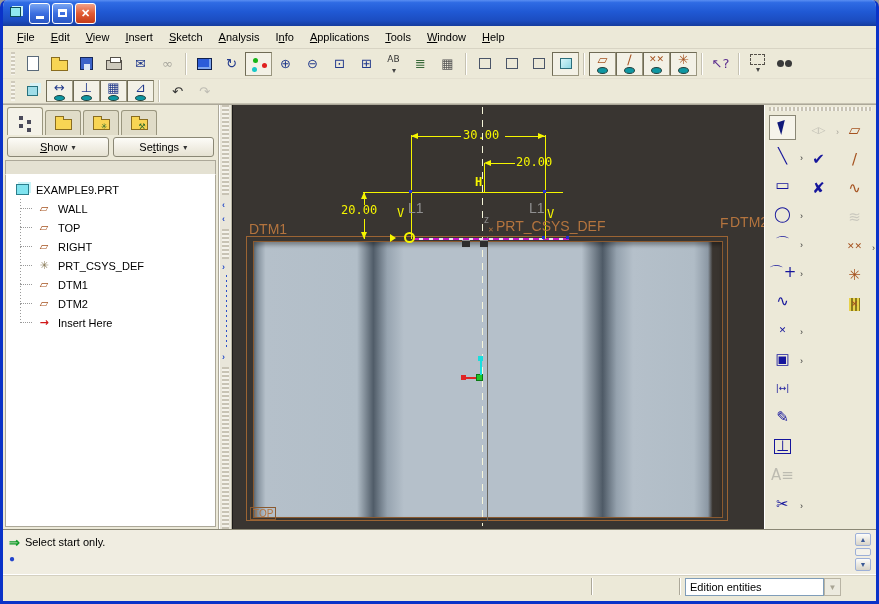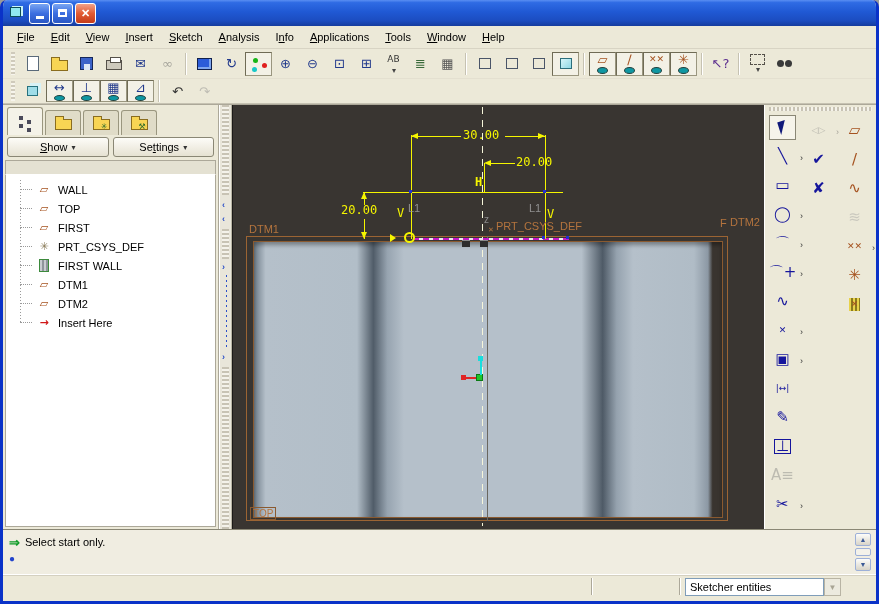--- a/index.html
+++ b/index.html
@@ -80,21 +80,21 @@
   .t-ic{width:16px;display:flex;justify-content:center;flex:none;font-family:"DejaVu Sans",sans-serif;}
   
   .splitter{width:13px;flex:none;background:#e9e6da;border-left:1px solid #fff;border-right:1px solid #b8b4a4;position:relative;}
   .split-tex{position:absolute;left:2px;width:7px;background:repeating-linear-gradient(180deg,#c8c3b4 0 2px,#f4f2ea 2px 4px);}
   .split-ch{position:absolute;left:2px;color:#2b50c8;font-size:9px;font-weight:bold;line-height:9px;}
   .split-dots{position:absolute;left:6px;width:1px;background:repeating-linear-gradient(180deg,#2b50c8 0 2px,transparent 2px 5px);}
   
   .canvas{flex:1;position:relative;overflow:hidden;background:#393531;border-left:1px solid #1c1a18;}
   .canvas .abs{position:absolute;}
   .ytext{position:absolute;color:#f5f500;font-family:"DejaVu Sans Mono",monospace;font-size:12px;line-height:13px;}
-  .stext{position:absolute;color:#b4743e;font-size:11px;line-height:11px;white-space:nowrap;}
+  .stext{position:absolute;color:#b4743e;font-size:14px;line-height:11px;white-space:nowrap;}
   .yline{position:absolute;background:#f5f500;}
   .bdot{position:absolute;width:3px;height:3px;background:#2230d0;}
   .arr{position:absolute;width:0;height:0;}
   .arr.left {border-top:3px solid transparent;border-bottom:3px solid transparent;border-right:7px solid #f5f500;}
   .arr.right{border-top:3px solid transparent;border-bottom:3px solid transparent;border-left:7px solid #f5f500;}
   .arr.up   {border-left:3px solid transparent;border-right:3px solid transparent;border-bottom:7px solid #f5f500;}
   .arr.down {border-left:3px solid transparent;border-right:3px solid transparent;border-top:7px solid #f5f500;}
   
   .sketchbar{width:112px;flex:none;background:#ece9d8;border-left:1px solid #fff;position:relative;}
   .sketchbar::before{content:"";position:absolute;left:4px;top:2px;right:4px;height:4px;
@@ -298,42 +298,42 @@
           <span id="show-label"><u>S</u>how</span>
             <span class="dd">▾</span>
         </div>
         <div class="nav-btn">
           <span id="settings-label">Se<u>t</u>tings</span>
             <span class="dd">▾</span>
         </div>
       </div>
       <div class="nav-header"></div>
       <div class="tree-wrap">
+        <div class="tree-row">
+          <span class="t-ic">
+              <span class="shape s-part"></span>
+            </span>
+          <span>EXAMPLE9.PRT</span>
+        </div>
         <div class="tree-kids" id="treekids">
             <div class="tree-row">
               <span class="t-ic" style="color: rgb(165, 82, 31);">▱</span>
               <span>WALL</span>
             </div>
             <div class="tree-row">
               <span class="t-ic" style="color: rgb(165, 82, 31);">▱</span>
               <span>TOP</span>
             </div>
             <div class="tree-row">
               <span class="t-ic" style="color: rgb(165, 82, 31);">▱</span>
-              <span>FIRST</span>
+              <span>RIGHT</span>
             </div>
             <div class="tree-row">
               <span class="t-ic" style="color: rgb(139, 125, 91);">✳</span>
               <span>PRT_CSYS_DEF</span>
-            </div>
-            <div class="tree-row">
-              <span class="t-ic">
-                <span class="shape s-wall"></span>
-              </span>
-              <span>FIRST WALL</span>
             </div>
             <div class="tree-row">
               <span class="t-ic" style="color: rgb(165, 82, 31);">▱</span>
               <span>DTM1</span>
             </div>
             <div class="tree-row">
               <span class="t-ic" style="color: rgb(165, 82, 31);">▱</span>
               <span>DTM2</span>
             </div>
             <div class="tree-row">
@@ -519,17 +519,17 @@
       <div class="mbtn">▲</div>
       <div class="mthumb"></div>
       <div class="mbtn">▼</div>
     </div>
   </div>
 
   <div class="statusbar">
     <span class="sb-groove" style="left:588px;"></span>
     <span class="sb-groove" style="left:676px;"></span>
     <div class="combo">
-      <span>Sketcher entities</span>
+      <span>Edition entities</span>
     </div>
     <div class="combo-btn">▼</div>
   </div>
 </div>
 
 </body></html>

